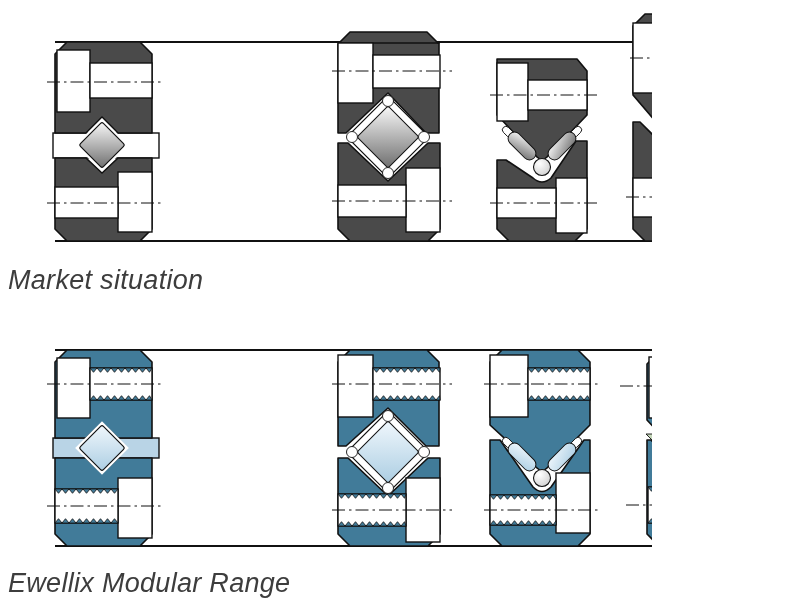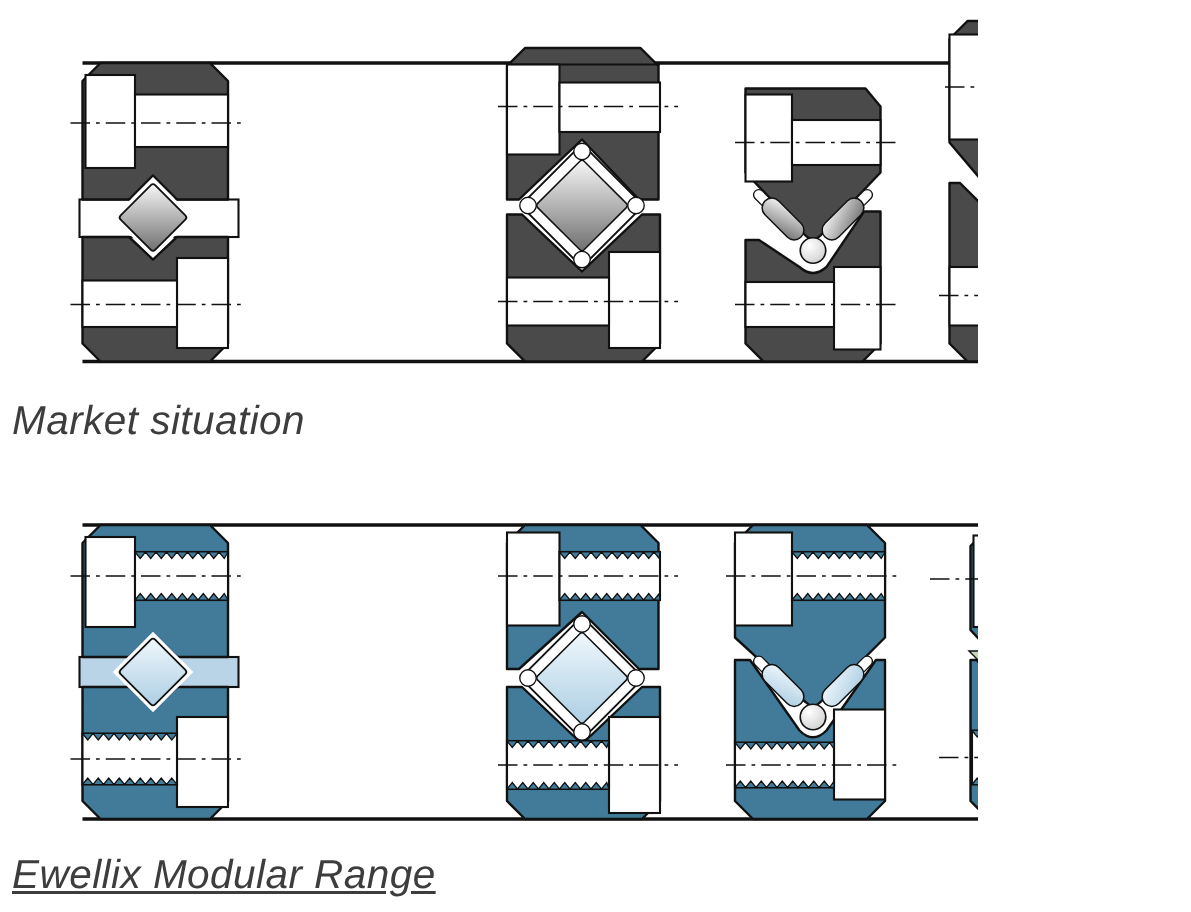--- a/index.html
+++ b/index.html
@@ -1,21 +1,21 @@
 <!DOCTYPE html>
 <html style="--background: #FFFFFF; --block-dark: #4A4A4A; --block-teal: #417B99; --track-blue: #B9D4E6; --roller-gray-light: #F8F8F8; --roller-gray-dark: #6F6F6F; --roller-blue-light: #F0F7FC; --roller-blue-dark: #ACCEE3; --slider-green: #C5D8BA; --outline: #111111; --label-text: #3D3D3D;"><head>
 <meta charset="utf-8">
 <style>
   html,body{margin:0;padding:0;background:#fff;}
   .stage{position:relative;width:652px;height:608px;background:var(--background,#fff);overflow:hidden;
          font-family:"Liberation Sans",sans-serif;}
   .lbl{position:absolute;font:italic 27px "Liberation Sans",sans-serif;color:var(--label-text,#3d3d3d);
        letter-spacing:.3px;white-space:nowrap;}
   #lbl-market{left:8px;top:265px;}
-  #lbl-modular{left:8px;top:568px;text-decoration:underline;}
+  #lbl-modular{left:8px;top:568px;}
   svg{position:absolute;left:0;top:0;}
   .blk{stroke:var(--outline,#111);stroke-width:1.6;stroke-linejoin:round;}
   .dark{fill:var(--block-dark,#4a4a4a);}
   .teal{fill:var(--block-teal,#417b99);}
   .wht{fill:#fff;stroke:var(--outline,#111);stroke-width:1.4;}
   .trackW{fill:#fff;stroke:var(--outline,#111);stroke-width:1.4;}
   .trackB{fill:var(--track-blue,#b9d4e6);stroke:var(--outline,#111);stroke-width:1.4;}
   .shaft{stroke:var(--outline,#111);stroke-width:2.2;}
   .crossline{stroke:var(--outline,#111);stroke-width:1.3;}
   .cl{stroke:var(--outline,#111);stroke-width:1;stroke-dasharray:13 4 2.5 4;fill:none;}

